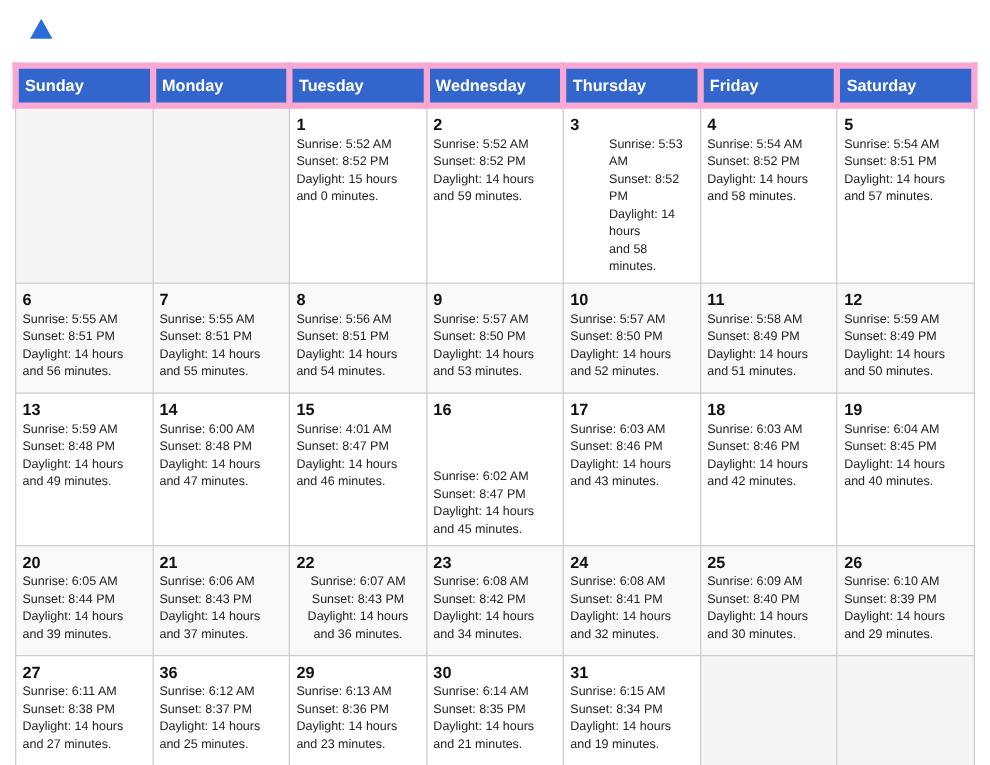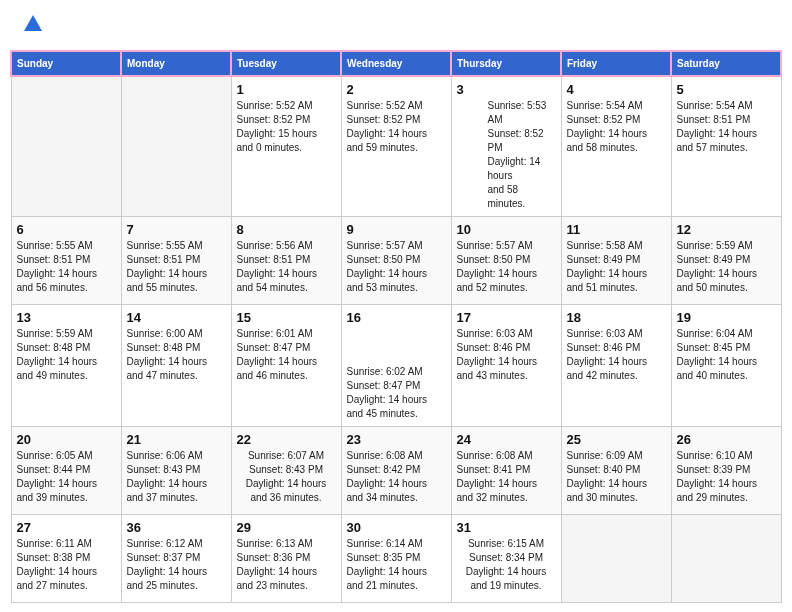--- a/index.html
+++ b/index.html
@@ -39,25 +39,25 @@
       color: #333;
     }
     .calendar {
       width: 100%;
       border-collapse: collapse;
       border: 1px solid #ccc;
     }
     .calendar th {
       background-color: #3366cc;
       color: #fff;
-      font-size: 10px;
+      font-size: 13px;
       font-weight: bold;
       padding: 6px 5px;
       text-align: left;
-      border: 2px solid #f9a8d4;
+      border: 5px solid #f9a8d4;
       margin-top: 16px;
     }
     .calendar td {
       width: calc(100% / 7);
       vertical-align: top;
       padding: 5px 5px;
       border: 1px solid #ccc;
       background: #fff;
       height: 88px;
       font-size: 10.5px;
@@ -215,21 +215,21 @@
         </td>
         <td>
           <div class="day-number">14</div>
           <div class="day-info" style="white-space: pre-line;">Sunrise: 6:00 AM
 Sunset: 8:48 PM
 Daylight: 14 hours
 and 47 minutes.</div>
         </td>
         <td>
           <div class="day-number">15</div>
-          <div class="day-info" style="white-space: pre-line;">Sunrise: 6:01 AM
+          <div class="day-info" style="white-space: pre-line;">Sunrise: 4:01 AM
 Sunset: 8:47 PM
 Daylight: 14 hours
 and 46 minutes.</div>
         </td>
         <td>
           <div class="day-number">16</div>
           <div class="day-info" style="white-space: pre-line; margin-top: 40px;">Sunrise: 6:02 AM
 Sunset: 8:47 PM
 Daylight: 14 hours
 and 45 minutes.</div>
@@ -331,21 +331,21 @@
         </td>
         <td>
           <div class="day-number">30</div>
           <div class="day-info" style="white-space: pre-line;">Sunrise: 6:14 AM
 Sunset: 8:35 PM
 Daylight: 14 hours
 and 21 minutes.</div>
         </td>
         <td>
           <div class="day-number">31</div>
-          <div class="day-info" style="white-space: pre-line; text-align: center;">Sunrise: 6:15 AM
+          <div class="day-info" style="white-space: pre-line;">Sunrise: 6:15 AM
 Sunset: 8:34 PM
 Daylight: 14 hours
 and 19 minutes.</div>
         </td>
         <td class="empty-cell"></td>
         <td class="empty-cell"></td>
       </tr>
     </tbody>
 </table>
 

